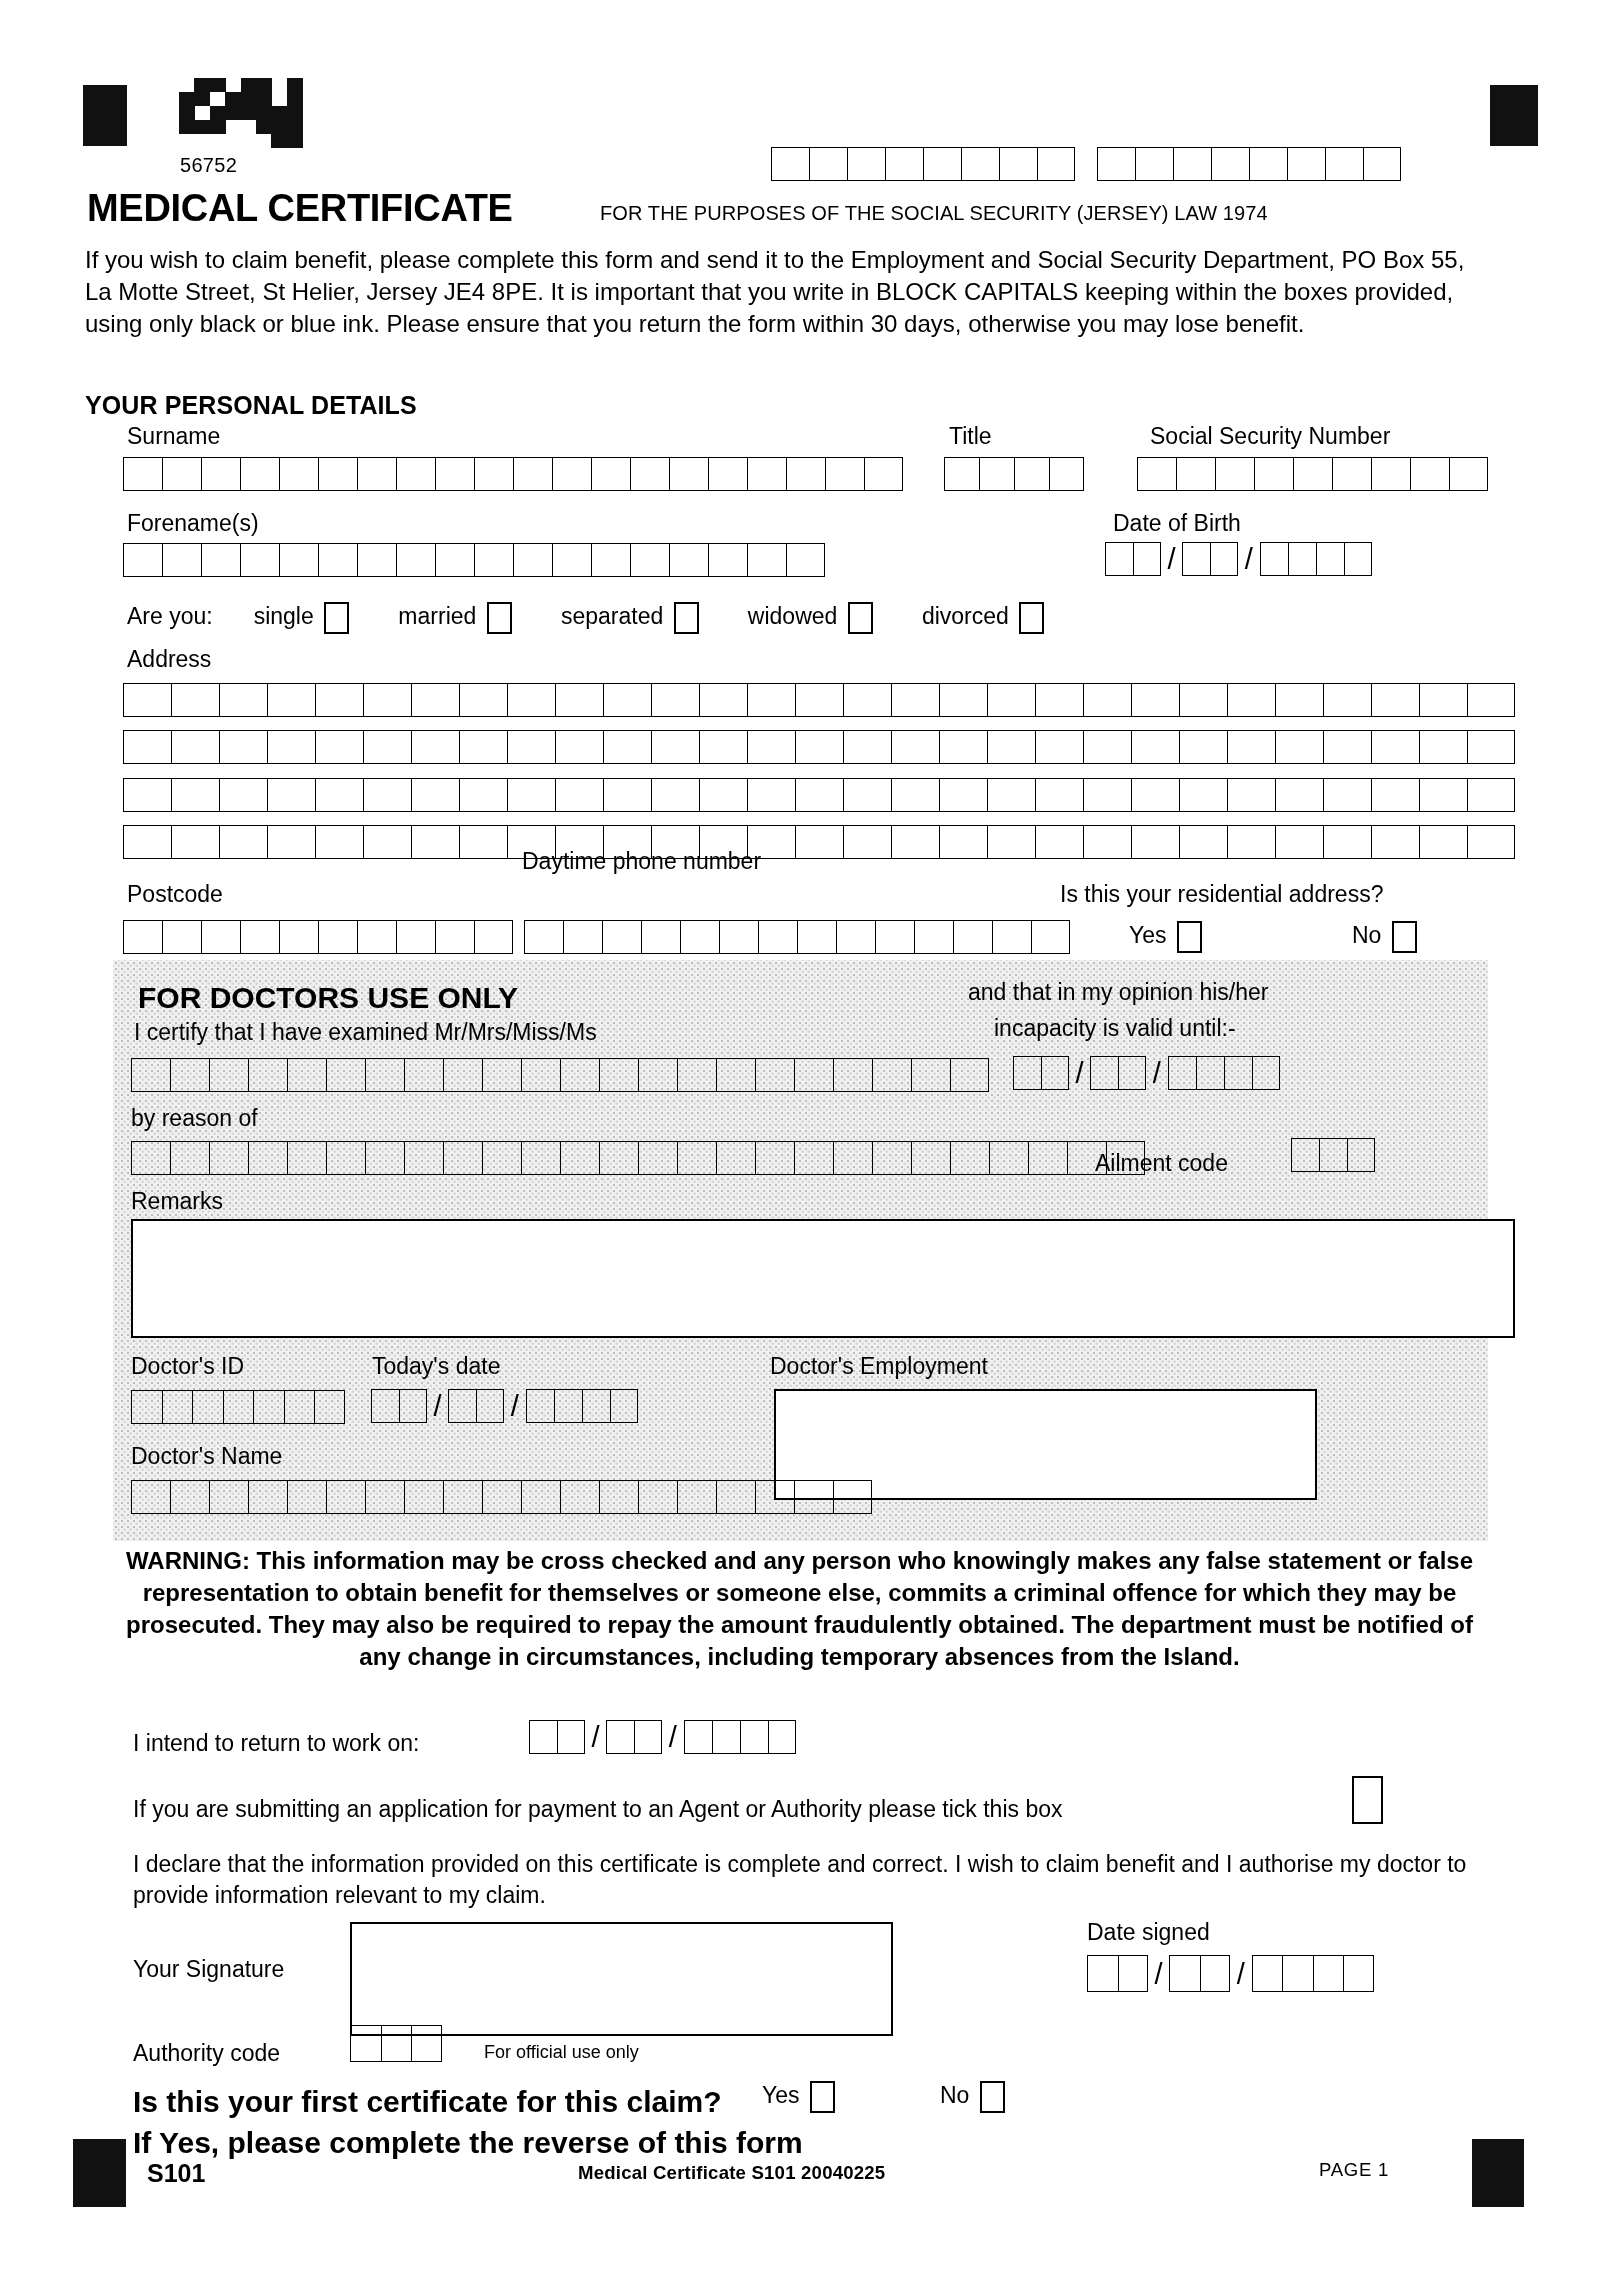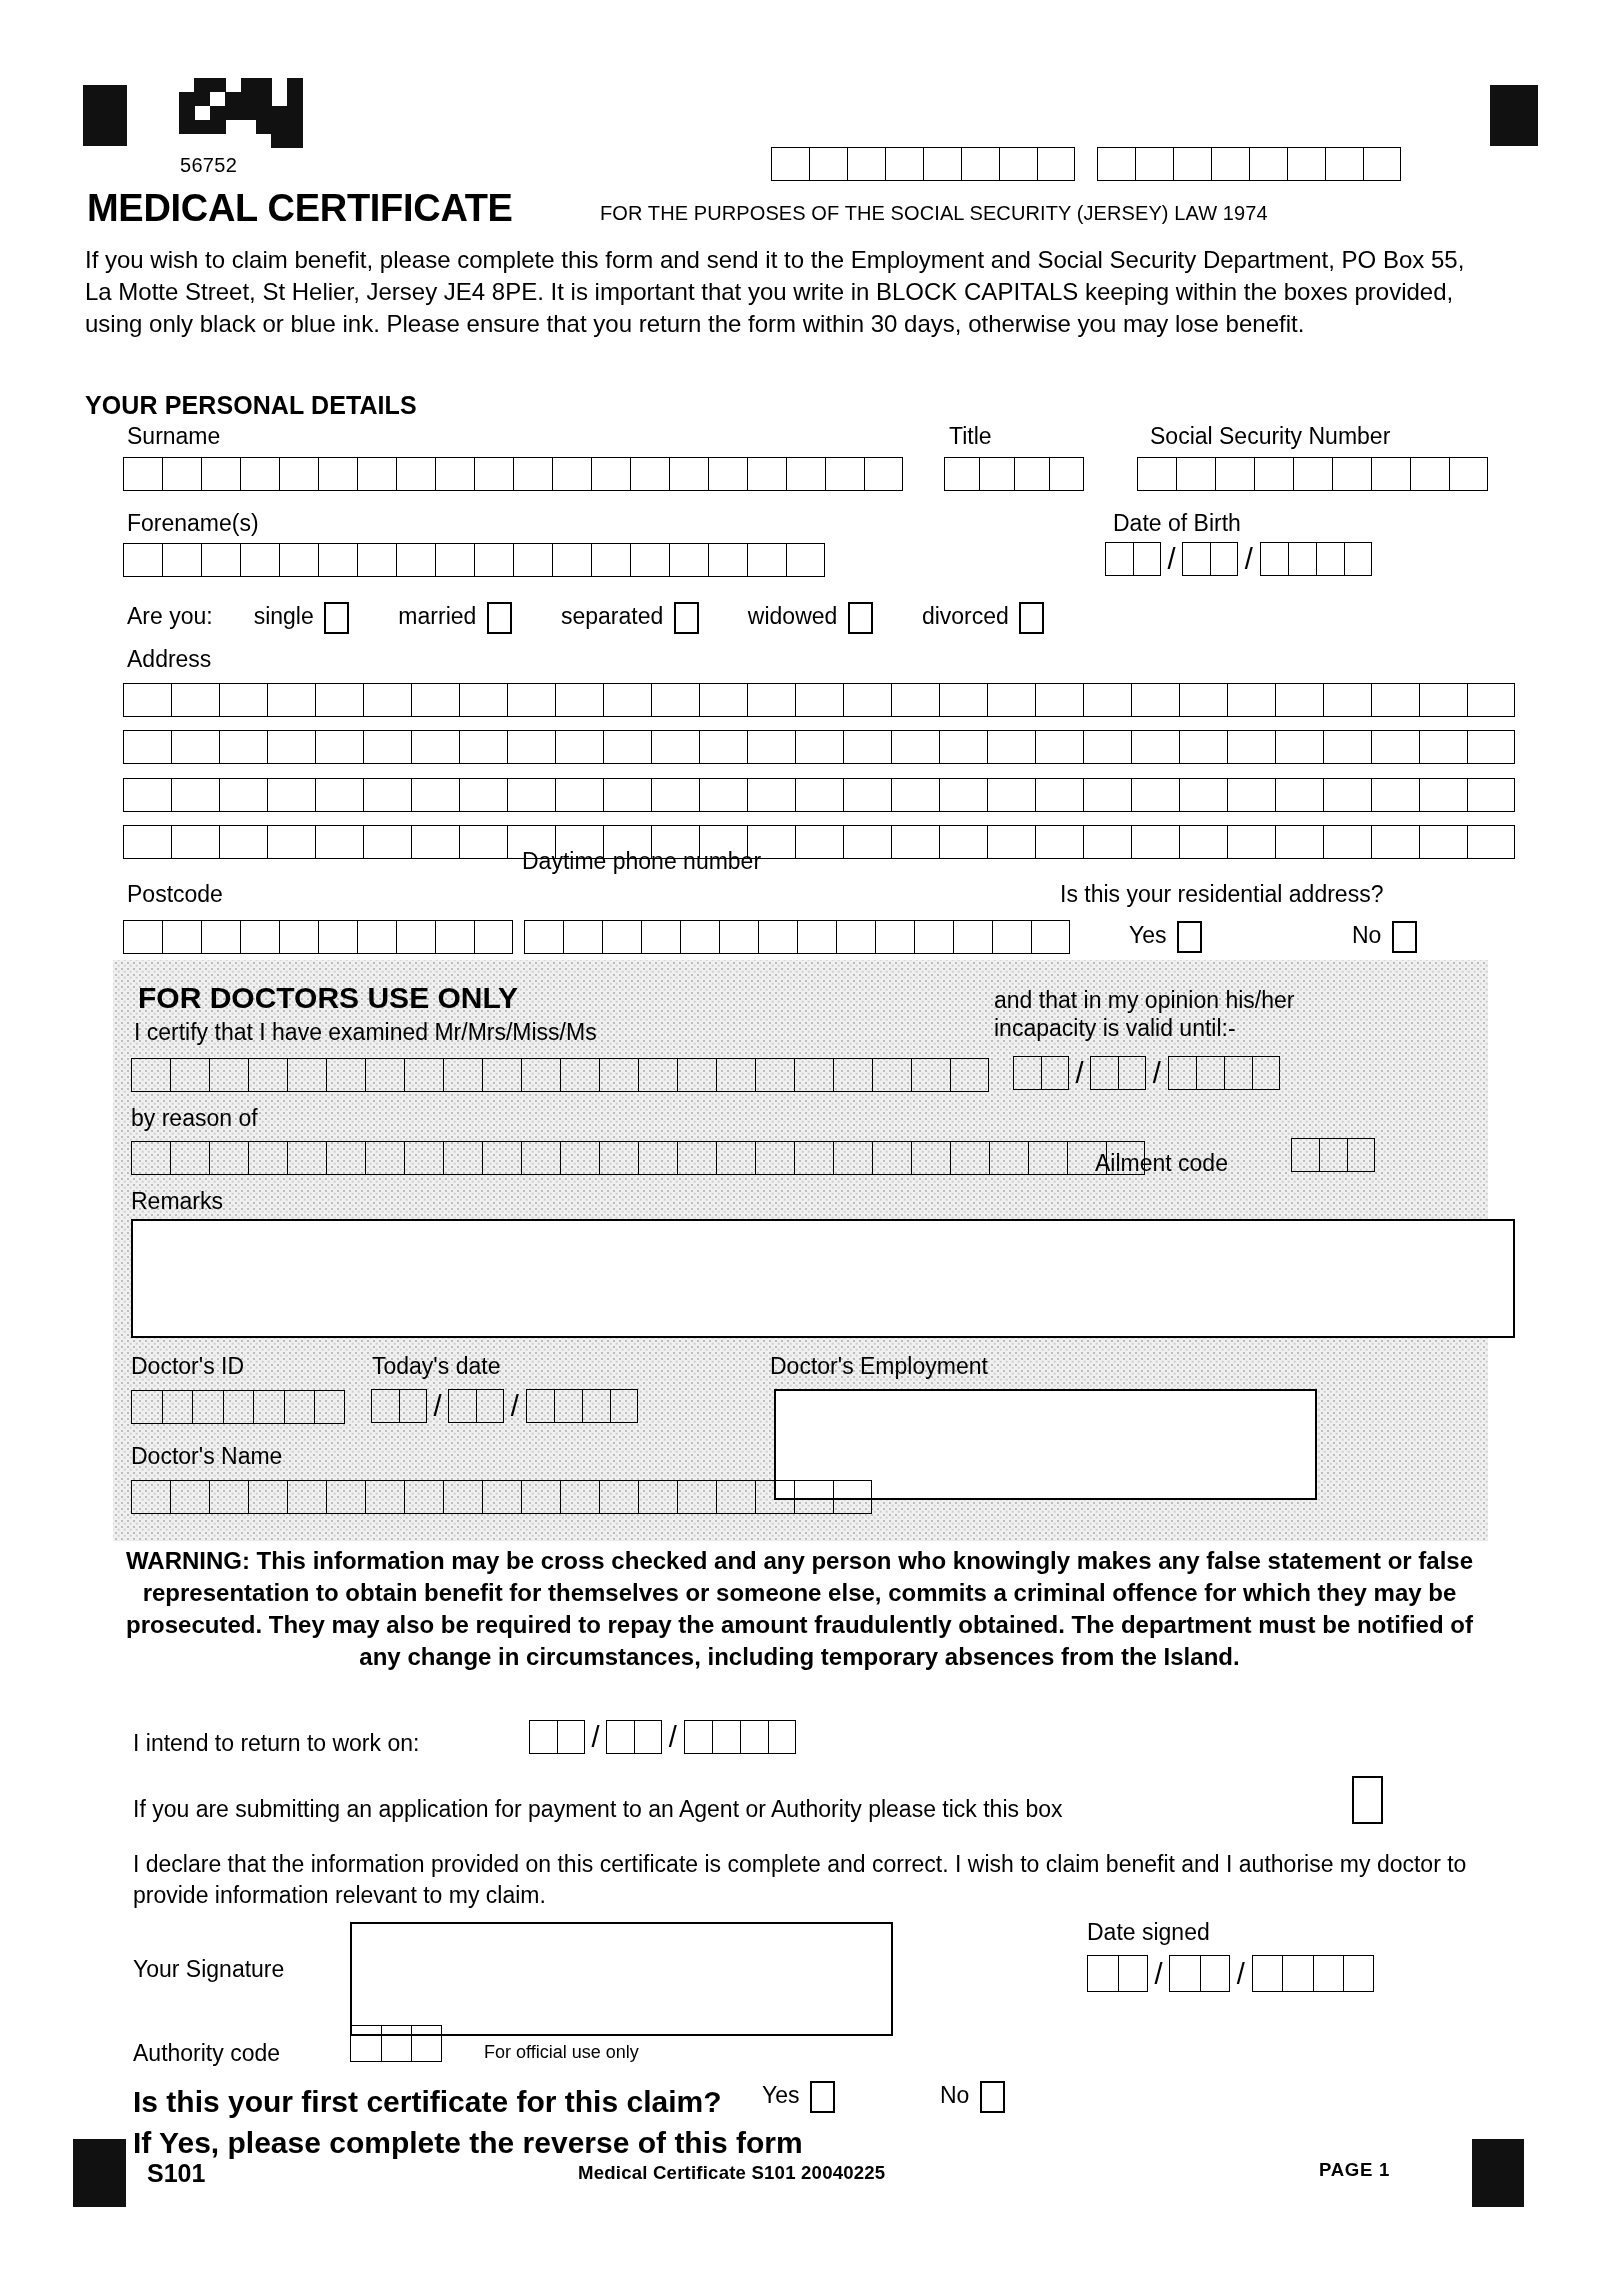--- a/index.html
+++ b/index.html
@@ -87,21 +87,21 @@
 
   
   .rect { position: absolute; border: 2px solid #000; background: #fff; }
 
   
   .warning {
     position: absolute; left: 117px; top: 1545px; width: 1365px;
     font-size: 24px; font-weight: 700; line-height: 32px; text-align: center;
   }
   .foot-mid { position: absolute; left: 578px; top: 2162px; font-size: 18.6px; font-weight: 700; letter-spacing: 0.2px; }
-  .foot-page { position: absolute; left: 1319px; top: 2159px; font-size: 18.6px; font-weight: 700; letter-spacing: 0.7px; }
+  .foot-page { position: absolute; left: 1319px; top: 2159px; font-size: 18.6px; font-weight: 400; letter-spacing: 0.7px; }
   .foot-s101 { position: absolute; left: 147px; top: 2159px; font-size: 25px; font-weight: 700; }
 </style>
 </head>
 <body>
 
 <div class="page">
 
   <div class="reg-mark reg-tl"></div>
   <div class="reg-mark reg-tr"></div>
   <div class="reg-mark reg-bl"></div>
@@ -433,21 +433,21 @@
     <span>Yes</span><span class="t"></span><span class="tick"></span>
   </div>
   <div class="tickrow" style="left:1352px; top:921px;">
     <span>No</span><span class="t"></span><span class="tick"></span>
   </div>
 
   <div class="doctor-zone"></div>
 
   <div class="lbl-b" style="left:138px; top:981px;">FOR DOCTORS USE ONLY</div>
   <div class="lbl" style="left:134px; top:1019px;">I certify that I have examined Mr/Mrs/Miss/Ms</div>
-  <div class="lbl" style="left:994px; top:979px;margin-top:8px;">and that in my opinion his/her</div>
+  <div class="lbl" style="left:968px; top:979px;">and that in my opinion his/her</div>
   <div class="lbl" style="left:994px; top:1015px;">incapacity is valid until:-</div>
 
   <div id="certify-row" style="position:absolute;left:131px;top:1058px;">
       <div class="cells">
         <div class="c" style="width: 39px; height: 34px;"></div>
         <div class="c" style="width: 39px; height: 34px;"></div>
         <div class="c" style="width: 39px; height: 34px;"></div>
         <div class="c" style="width: 39px; height: 34px;"></div>
         <div class="c" style="width: 39px; height: 34px;"></div>
         <div class="c" style="width: 39px; height: 34px;"></div>

